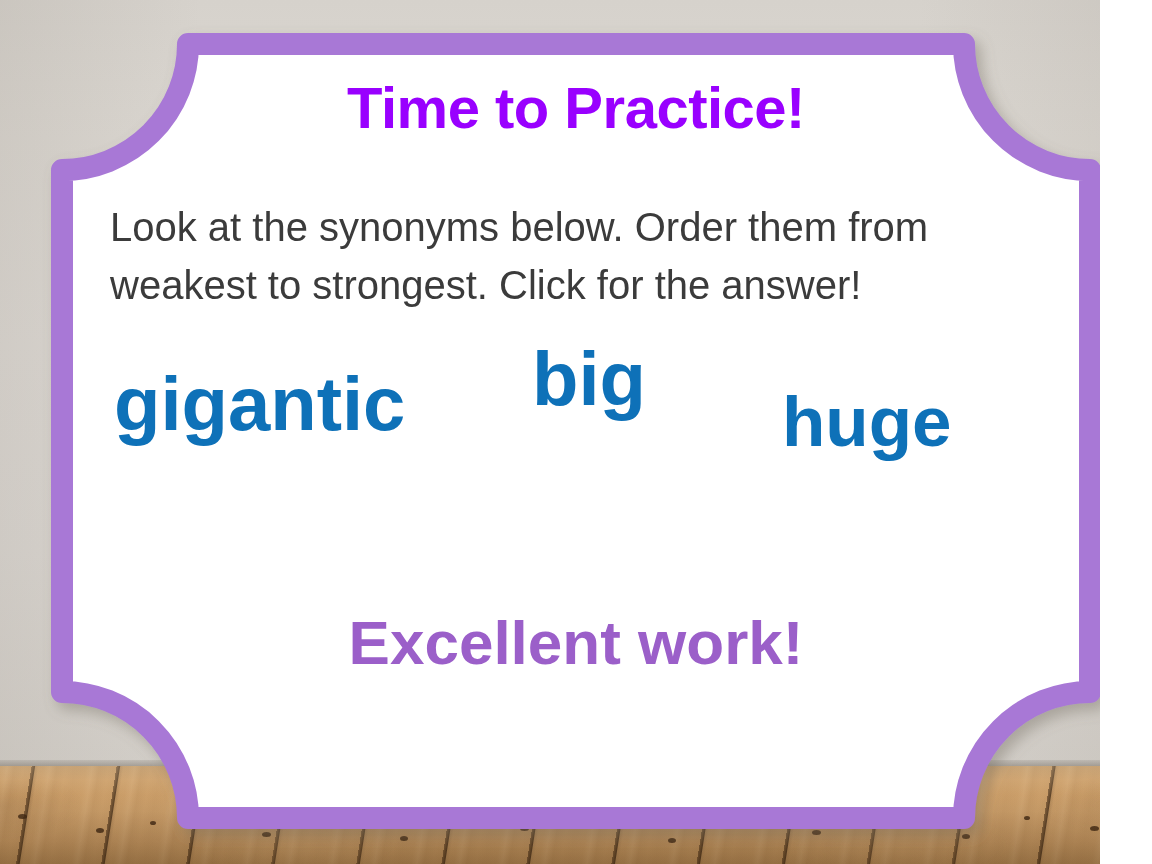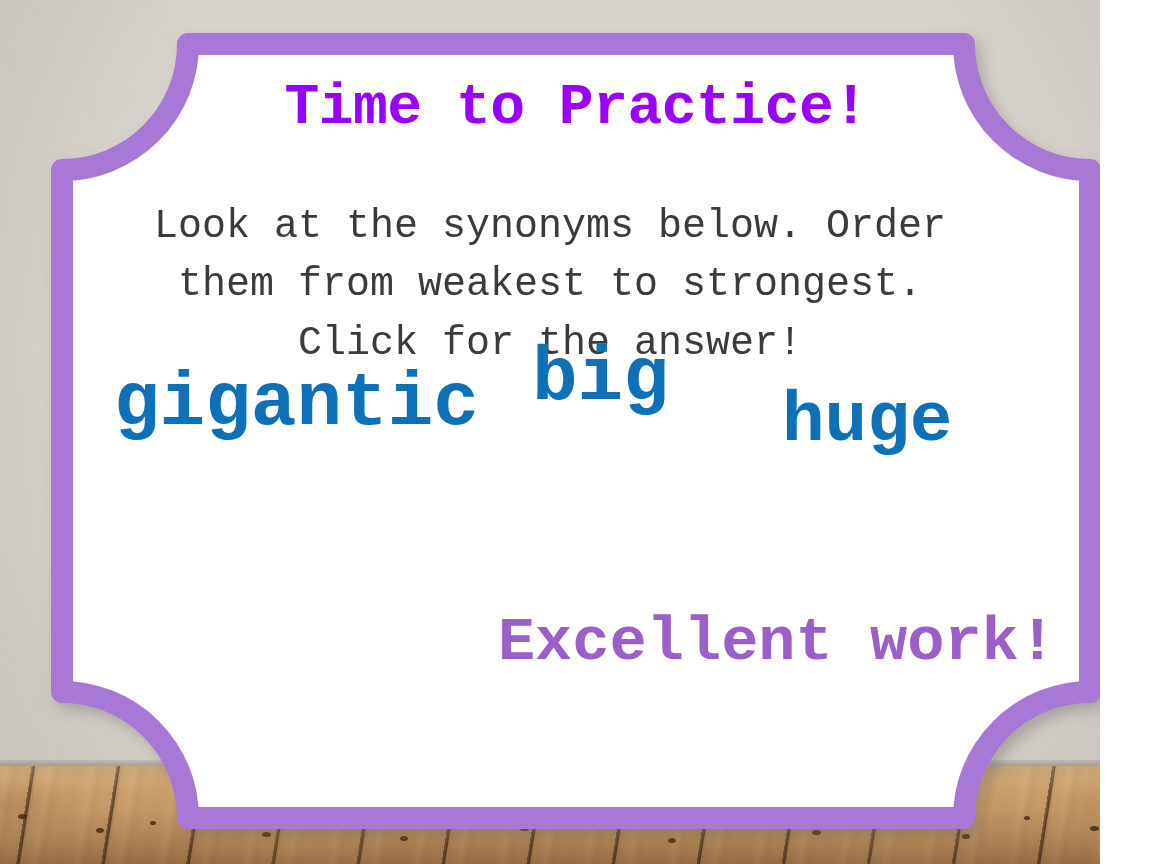--- a/index.html
+++ b/index.html
@@ -7,21 +7,21 @@
     margin: 0;
     padding: 0;
     background: #ffffff;
   }
 
   #stage {
     position: relative;
     width: 1100px;
     height: 864px;
     overflow: hidden;
-    font-family: Liberation Mono, monospace;
+    font-family: Liberation Sans, sans-serif;
     background: #e5e5e5;
   }
 
   
   .wall {
     position: absolute;
     left: 0;
     top: 0;
     width: 1152px;
     height: 766px;
@@ -203,21 +203,21 @@
     left: 782px;
     top: 386px;
     font-size: 71px;
   }
 
   .praise {
     position: absolute;
     left: 96px;
     top: 612px;
     width: 960px;
-    text-align: right;
+    text-align: center;
     font-size: 62px;
     font-weight: bold;
     color: #9b5fc9;
     line-height: 1;
     white-space: nowrap;
   }
 </style>
 </head>
 <body>
 
@@ -272,21 +272,21 @@
                L 62 170
                A 126 126 0 0 0 188 44
                Z" fill="#ffffff" stroke="#a878d6" stroke-width="22" stroke-linejoin="round" filter="url(#plaqueShadow)"></path>
     </svg>
   </div>
 
   <div class="content">
 
     <div class="slide-title" style="color: rgb(153, 0, 255);">Time to Practice!</div>
 
-    <div class="instructions" style="color: rgb(59, 59, 59); text-align: center;">Look at the synonyms below. Order them from weakest to strongest. Click for the answer!</div>
+    <div class="instructions" style="color: rgb(59, 59, 59);">Look at the synonyms below. Order them from weakest to strongest. Click for the answer!</div>
 
     <div class="word word-big" style="color: rgb(14, 113, 184);">big</div>
 
     <div class="word word-gigantic" style="color: rgb(14, 113, 184);">gigantic</div>
 
     <div class="word word-huge" style="color: rgb(14, 113, 184);">huge</div>
 
     <div class="praise" style="color: rgb(155, 95, 201);">Excellent work!</div>
 
   </div>

